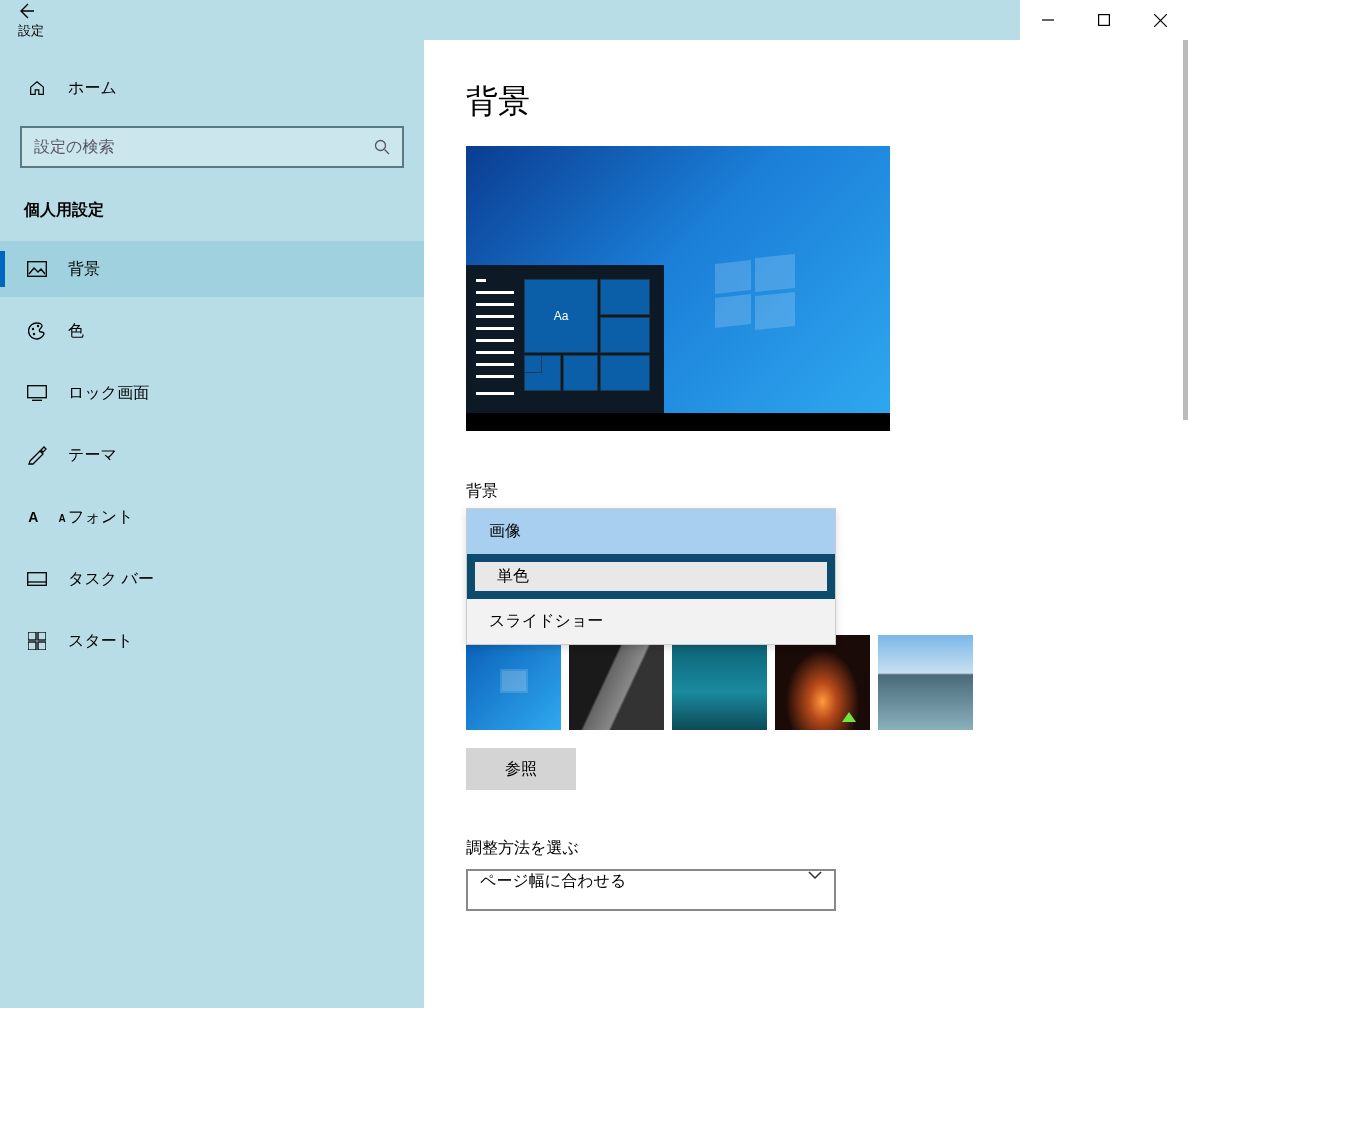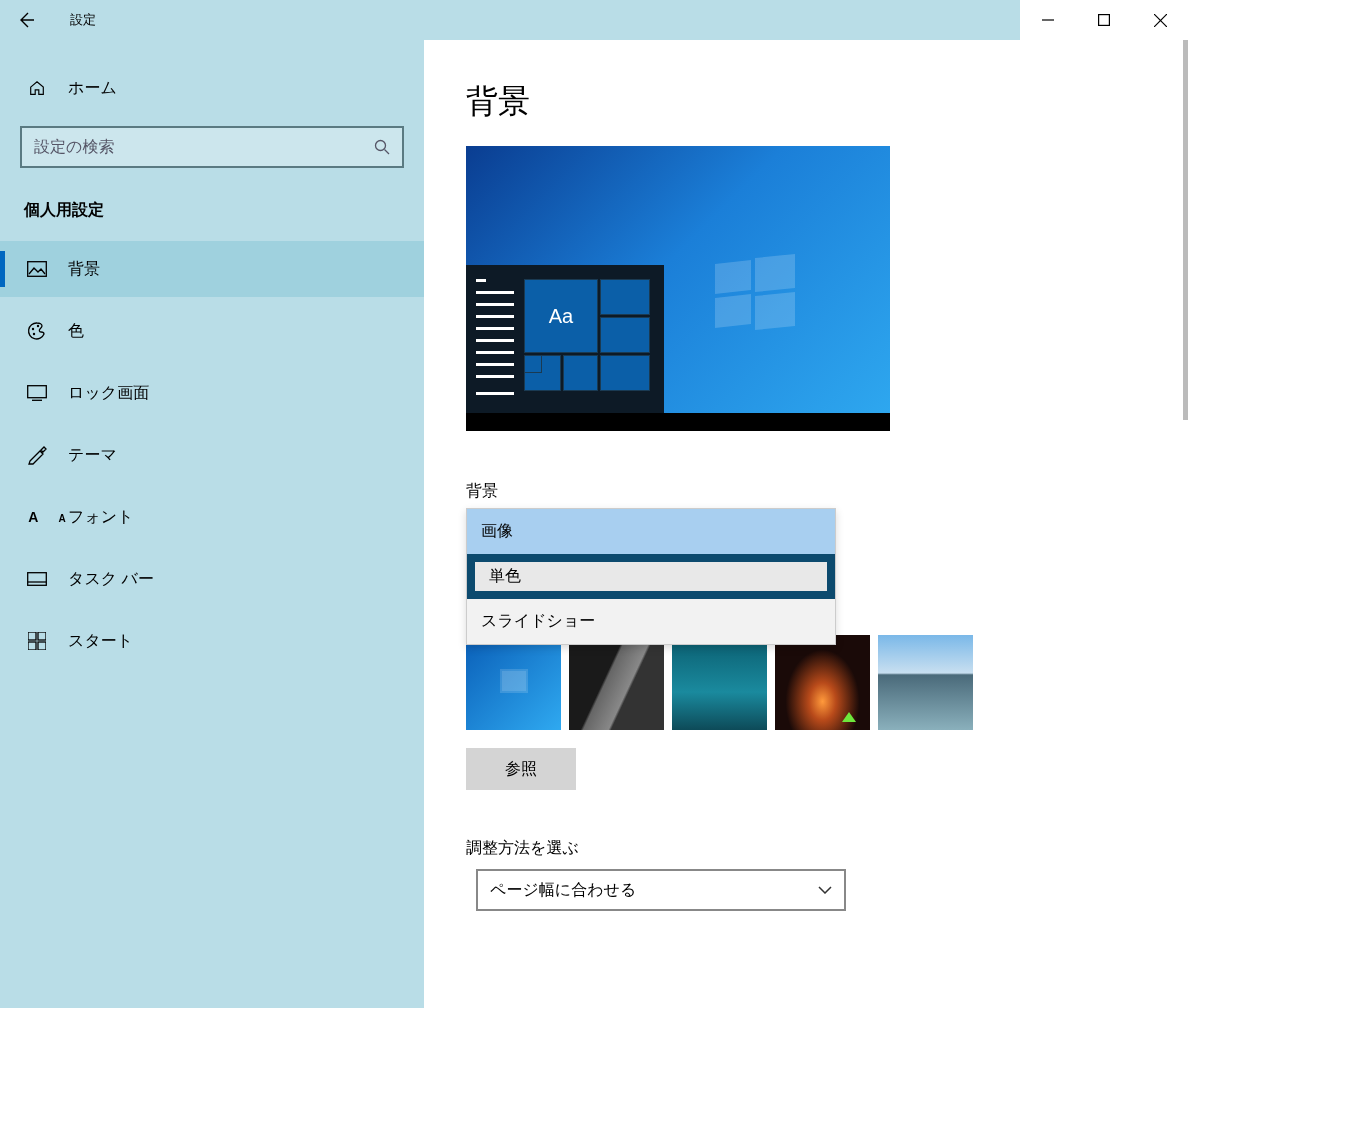--- a/index.html
+++ b/index.html
@@ -13,22 +13,23 @@
       height: 1008px;
       background: #fff;
       display: flex;
       flex-direction: column;
       overflow: hidden;
     }
     .titlebar {
       height: 40px;
       background: #b9dde7;
       display: flex;
-      align-items: center;
-      position: relative;
+      align-items: flex-start;
+      position: relative;
+      flex-direction: column;
     }
     .titlebar-right {
       background: #fff;
       position: absolute;
       right: 0;
       top: 0;
       height: 40px;
       display: flex;
       align-items: center;
     }
@@ -176,21 +177,21 @@
       top: 14px;
       left: 0;
       width: 74px;
       height: 74px;
       background: #0b5fa8;
       border: 1px solid #1a3a52;
       display: flex;
       align-items: center;
       justify-content: center;
       color: #fff;
-      font-size: 20px;
+      font-size: 12px;
     }
     .tile-r {
       position: absolute;
       background: #0b5fa8;
       border: 1px solid #1a3a52;
     }
     .windows-logo {
       position: absolute;
       top: 110px;
       right: 95px;
@@ -210,21 +211,21 @@
       width: 370px;
       background: #f2f2f2;
       border: 1px solid #ccc;
       box-shadow: 0 3px 8px rgba(0,0,0,0.15);
       position: relative;
     }
     .dd-option {
       height: 45px;
       display: flex;
       align-items: center;
-      padding: 0 14px;
+      padding: 0 22px;
       font-size: 16px;
       cursor: pointer;
     }
     .dd-option.selected { background: #a8cff0; }
     .dd-option.highlighted { border: 8px solid #0c4a6e; background: #e8e8e8; }
     .thumbnails {
       display: flex;
       gap: 8px;
       margin-top: -2px;
     }
@@ -245,26 +246,25 @@
     .fit-label {
       font-size: 16px;
       margin-top: 48px;
       margin-bottom: 10px;
     }
     .fit-dropdown {
       width: 370px;
       height: 42px;
       border: 2px solid #888;
       display: flex;
-      align-items: center;
+      align-items: flex-start;
       justify-content: space-between;
       padding: 0 12px;
       font-size: 16px;
       cursor: pointer;
-      margin-left: 10px;
     }
     .content-scrollbar {
       position: absolute;
       right: 0;
       top: 0;
       width: 5px;
       height: 380px;
       background: #bbb;
     }
   </style>

